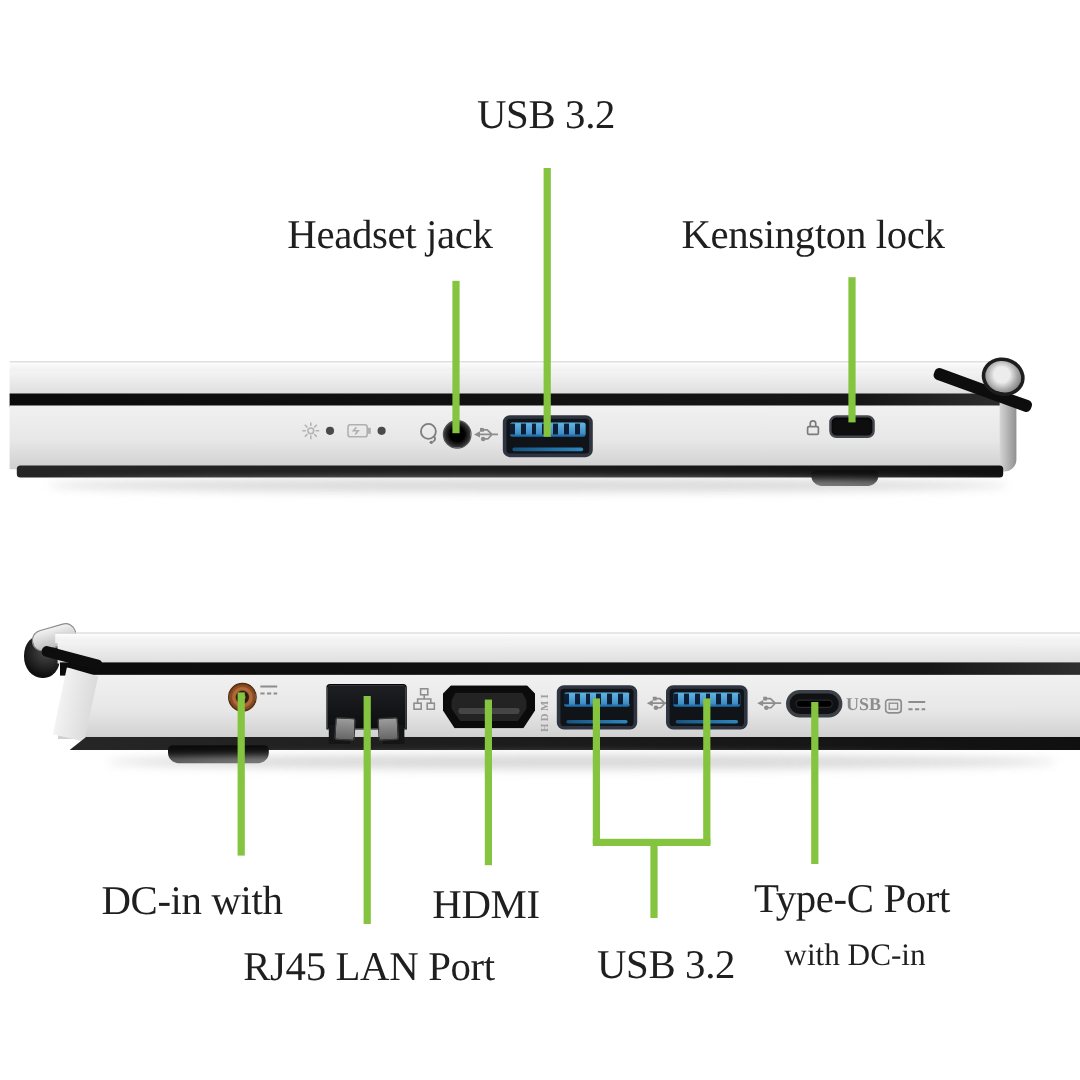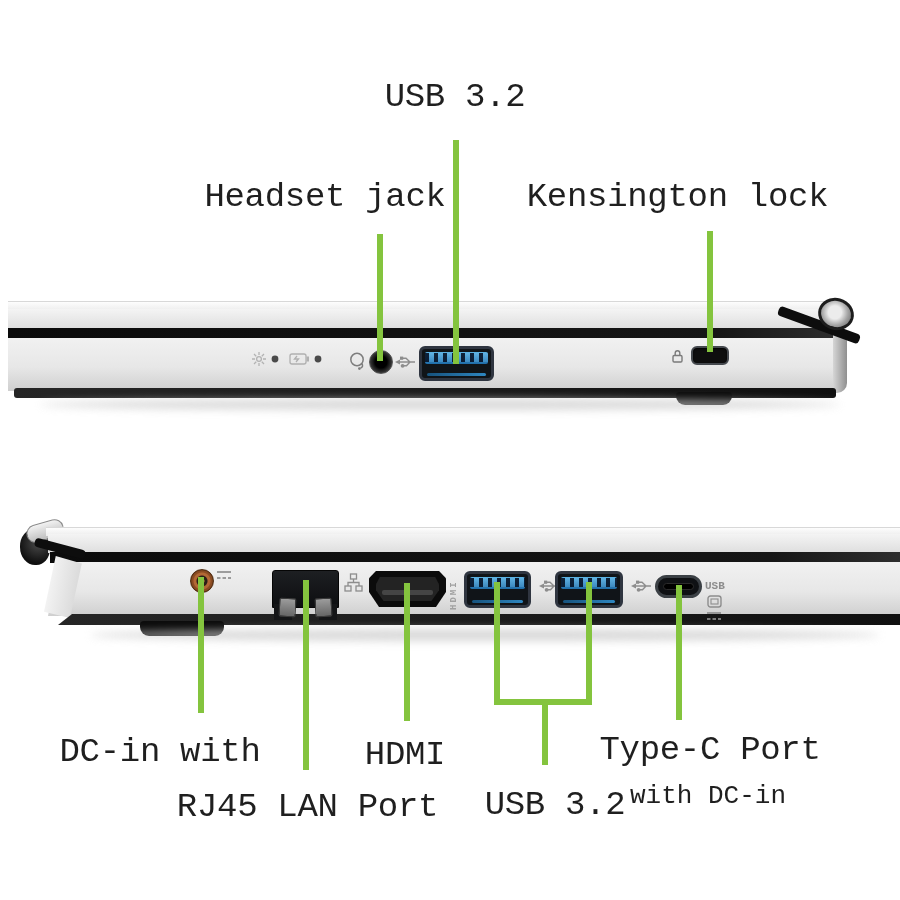--- a/index.html
+++ b/index.html
@@ -1,22 +1,22 @@
 <!DOCTYPE html>
 <html><head>
 <meta charset="utf-8">
 <style>
   html,body{margin:0;padding:0;background:#fff;}
   #stage{position:relative;width:900px;height:900px;background:#ffffff;overflow:hidden;
-         font-family:Liberation Mono, monospace;}
+         font-family:Liberation Serif, serif;}
   .abs{position:absolute;}
   
   .lbl{position:absolute;color:#1f1f1f;font-size:34px;font-weight:500;letter-spacing:-0.3px;
        text-align:center;white-space:nowrap;}
-  .lbl-sm{position:absolute;color:#1f1f1f;font-size:26px;font-weight:500;white-space:nowrap;}
+  .lbl-sm{position:absolute;color:#1f1f1f;font-size:26px;font-weight:500;text-align:center;white-space:nowrap;}
   
   .gline{position:absolute;width:6px;background:#84c43e;z-index:30;}
   .gline-h{position:absolute;height:6px;background:#84c43e;z-index:30;}
   
   .lidtop{background:linear-gradient(180deg,#fdfdfd,#ececec);border-top:1px solid #d8d8d8;}
   .lidside{background:linear-gradient(180deg,#f4f4f4,#dedede);}
   .groove{background:linear-gradient(90deg,#0b0b0b,#161616 85%,#2e2e2e);}
   .basebody{background:linear-gradient(180deg,#f1f1f1 0%,#e7e7e7 55%,#cfcfcf 100%);}
   .botband{background:linear-gradient(90deg,#262626,#101010);}
   .foot{background:#0c0c0c;border-radius:4px 4px 9px 9px;}
@@ -44,21 +44,21 @@
   .rj45{position:absolute;z-index:20;}
   .rj45 .main{position:absolute;left:0;top:0;width:67px;height:38px;border-radius:3px 3px 0 0;
     background:linear-gradient(180deg,#1d1f22,#0d0e10);border:1px solid #050505;box-sizing:border-box;}
   .rj45 .tabL,.rj45 .tabR{position:absolute;top:34px;width:18px;height:16px;background:#141517;}
   .rj45 .tabL{left:2px}.rj45 .tabR{right:2px}
   .rj45 .clip{position:absolute;top:28px;width:17px;height:19px;border:1px solid #3c3c3c;box-sizing:border-box;
     background:linear-gradient(180deg,#9c9c9c,#666);border-radius:2px;}
   .vtext{position:absolute;writing-mode:vertical-rl;transform:rotate(180deg);
     font-size:9px;letter-spacing:2px;color:#a0a0a0;font-weight:bold;z-index:15;}
   .chassis-usb{position:absolute;display:flex;align-items:center;gap:3px;color:#8d8d8d;
-    font-size:11px;font-weight:bold;letter-spacing:0;z-index:15;flex-direction:column;}
+    font-size:15px;font-weight:bold;letter-spacing:0;z-index:15;}
 </style>
 </head>
 <body>
 
 <div id="stage">
 
   <div class="lbl" style="left:340px;top:78px;width:230px;">USB 3.2</div>
   <div class="lbl" style="left:520px;top:178px;width:315px;">Kensington lock</div>
   <div class="lbl" style="left:150px;top:178px;width:350px;">Headset jack</div>
 

